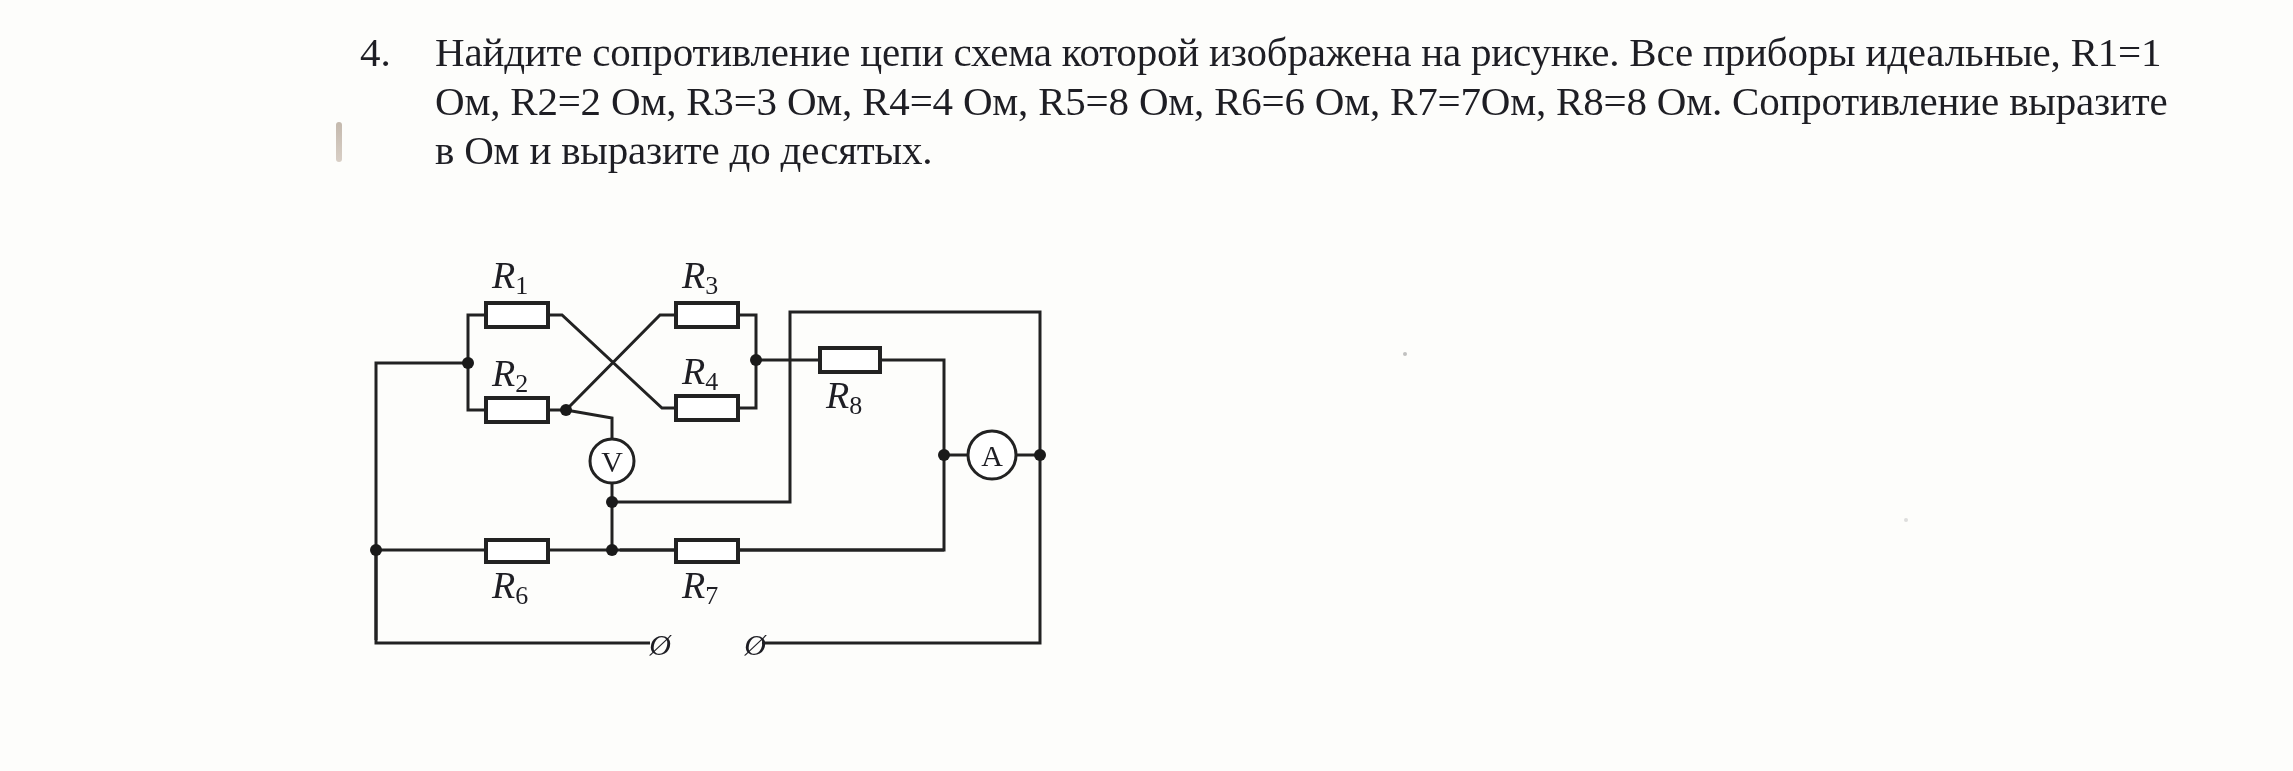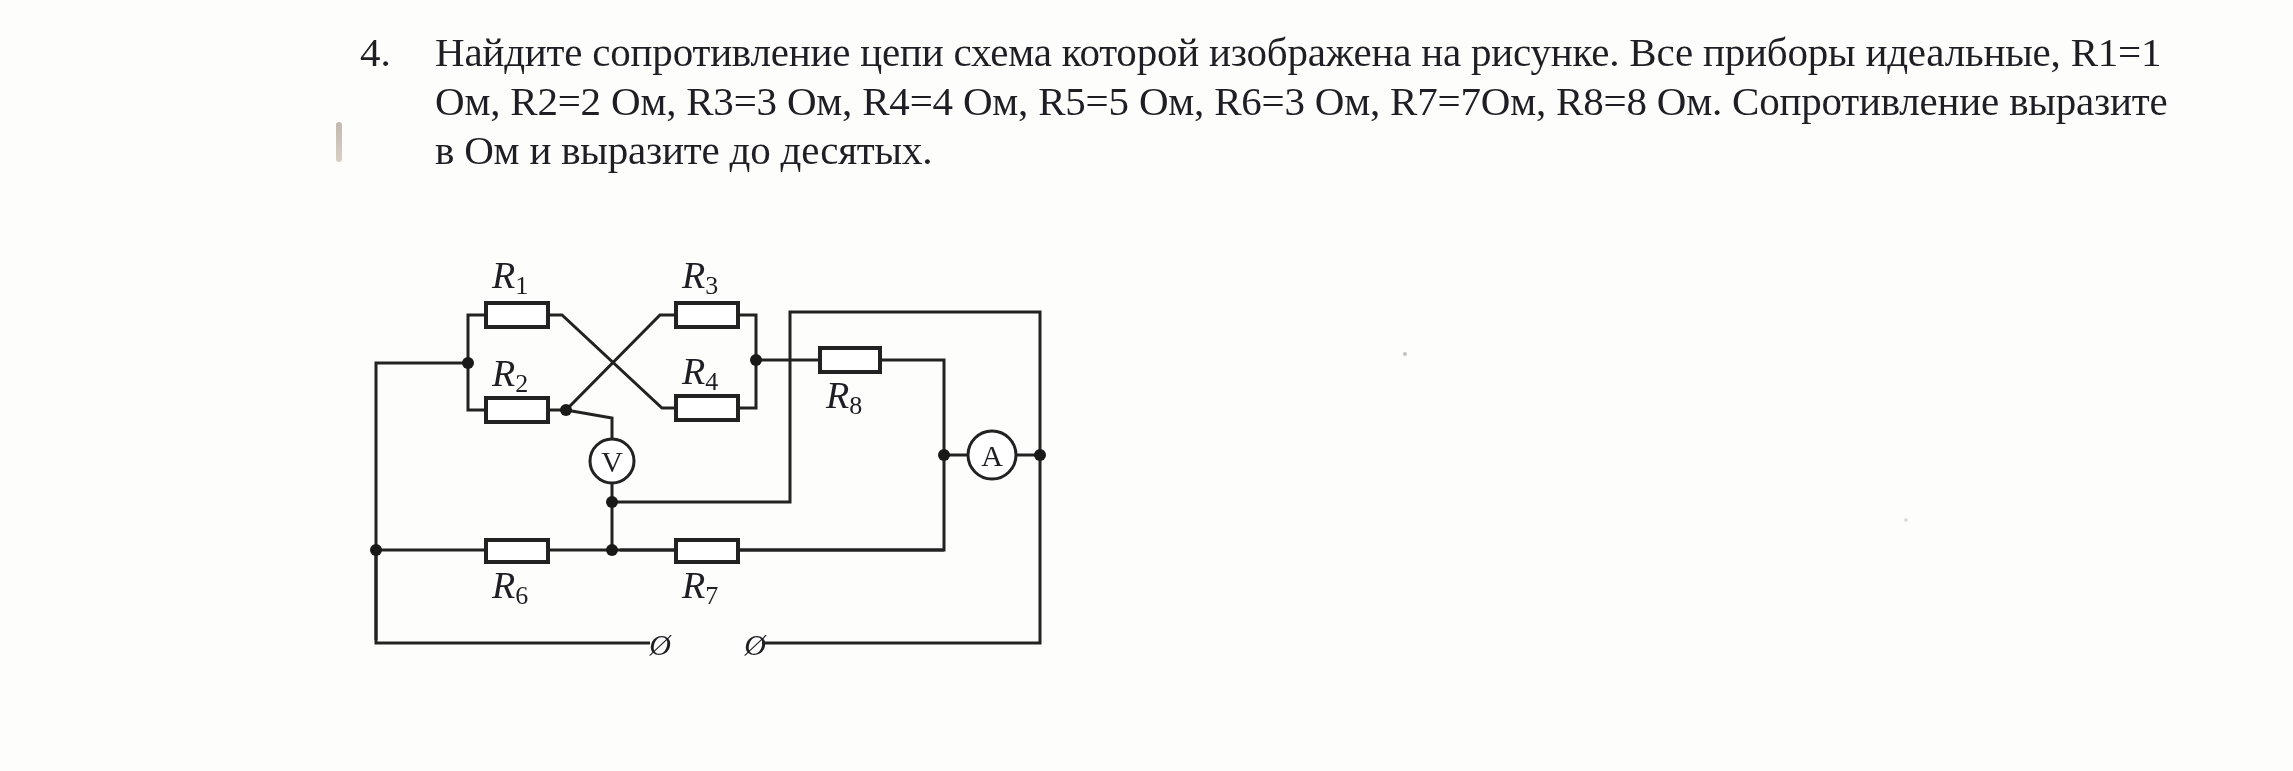--- a/index.html
+++ b/index.html
@@ -88,21 +88,21 @@
 <body>
 
 <div class="scan-mark"></div>
 <div class="speck" style="left:1403px;top:352px;"></div>
 <div class="speck" style="left:1904px;top:518px;opacity:0.3;"></div>
 
 <div class="problem">
   <div class="problem-number">4.</div>
   <div class="problem-text">
     <span class="line">Найдите сопротивление цепи схема которой изображена на рисунке. Все приборы идеальные, R1=1</span>
-    <span class="line">Ом, R2=2 Ом, R3=3 Ом, R4=4 Ом, R5=5 Ом, R6=3 Ом, R7=7Ом, R8=8 Ом. Сопротивление выразите</span>
+    <span class="line">Ом, R2=2 Ом, R3=3 Ом, R4=4 Ом, R5=8 Ом, R6=6 Ом, R7=7Ом, R8=8 Ом. Сопротивление выразите</span>
     <span class="line">в Ом и выразите до десятых.</span>
   </div>
 </div>
 
 <svg class="circuit" width="2293" height="771" viewBox="0 0 2293 771">
 
   <polyline class="wire" points="376,640 376,363 468,363"></polyline>
 
   <polyline class="wire" points="468,363 468,315 486,315"></polyline>
   <polyline class="wire" points="468,363 468,410 486,410"></polyline>

